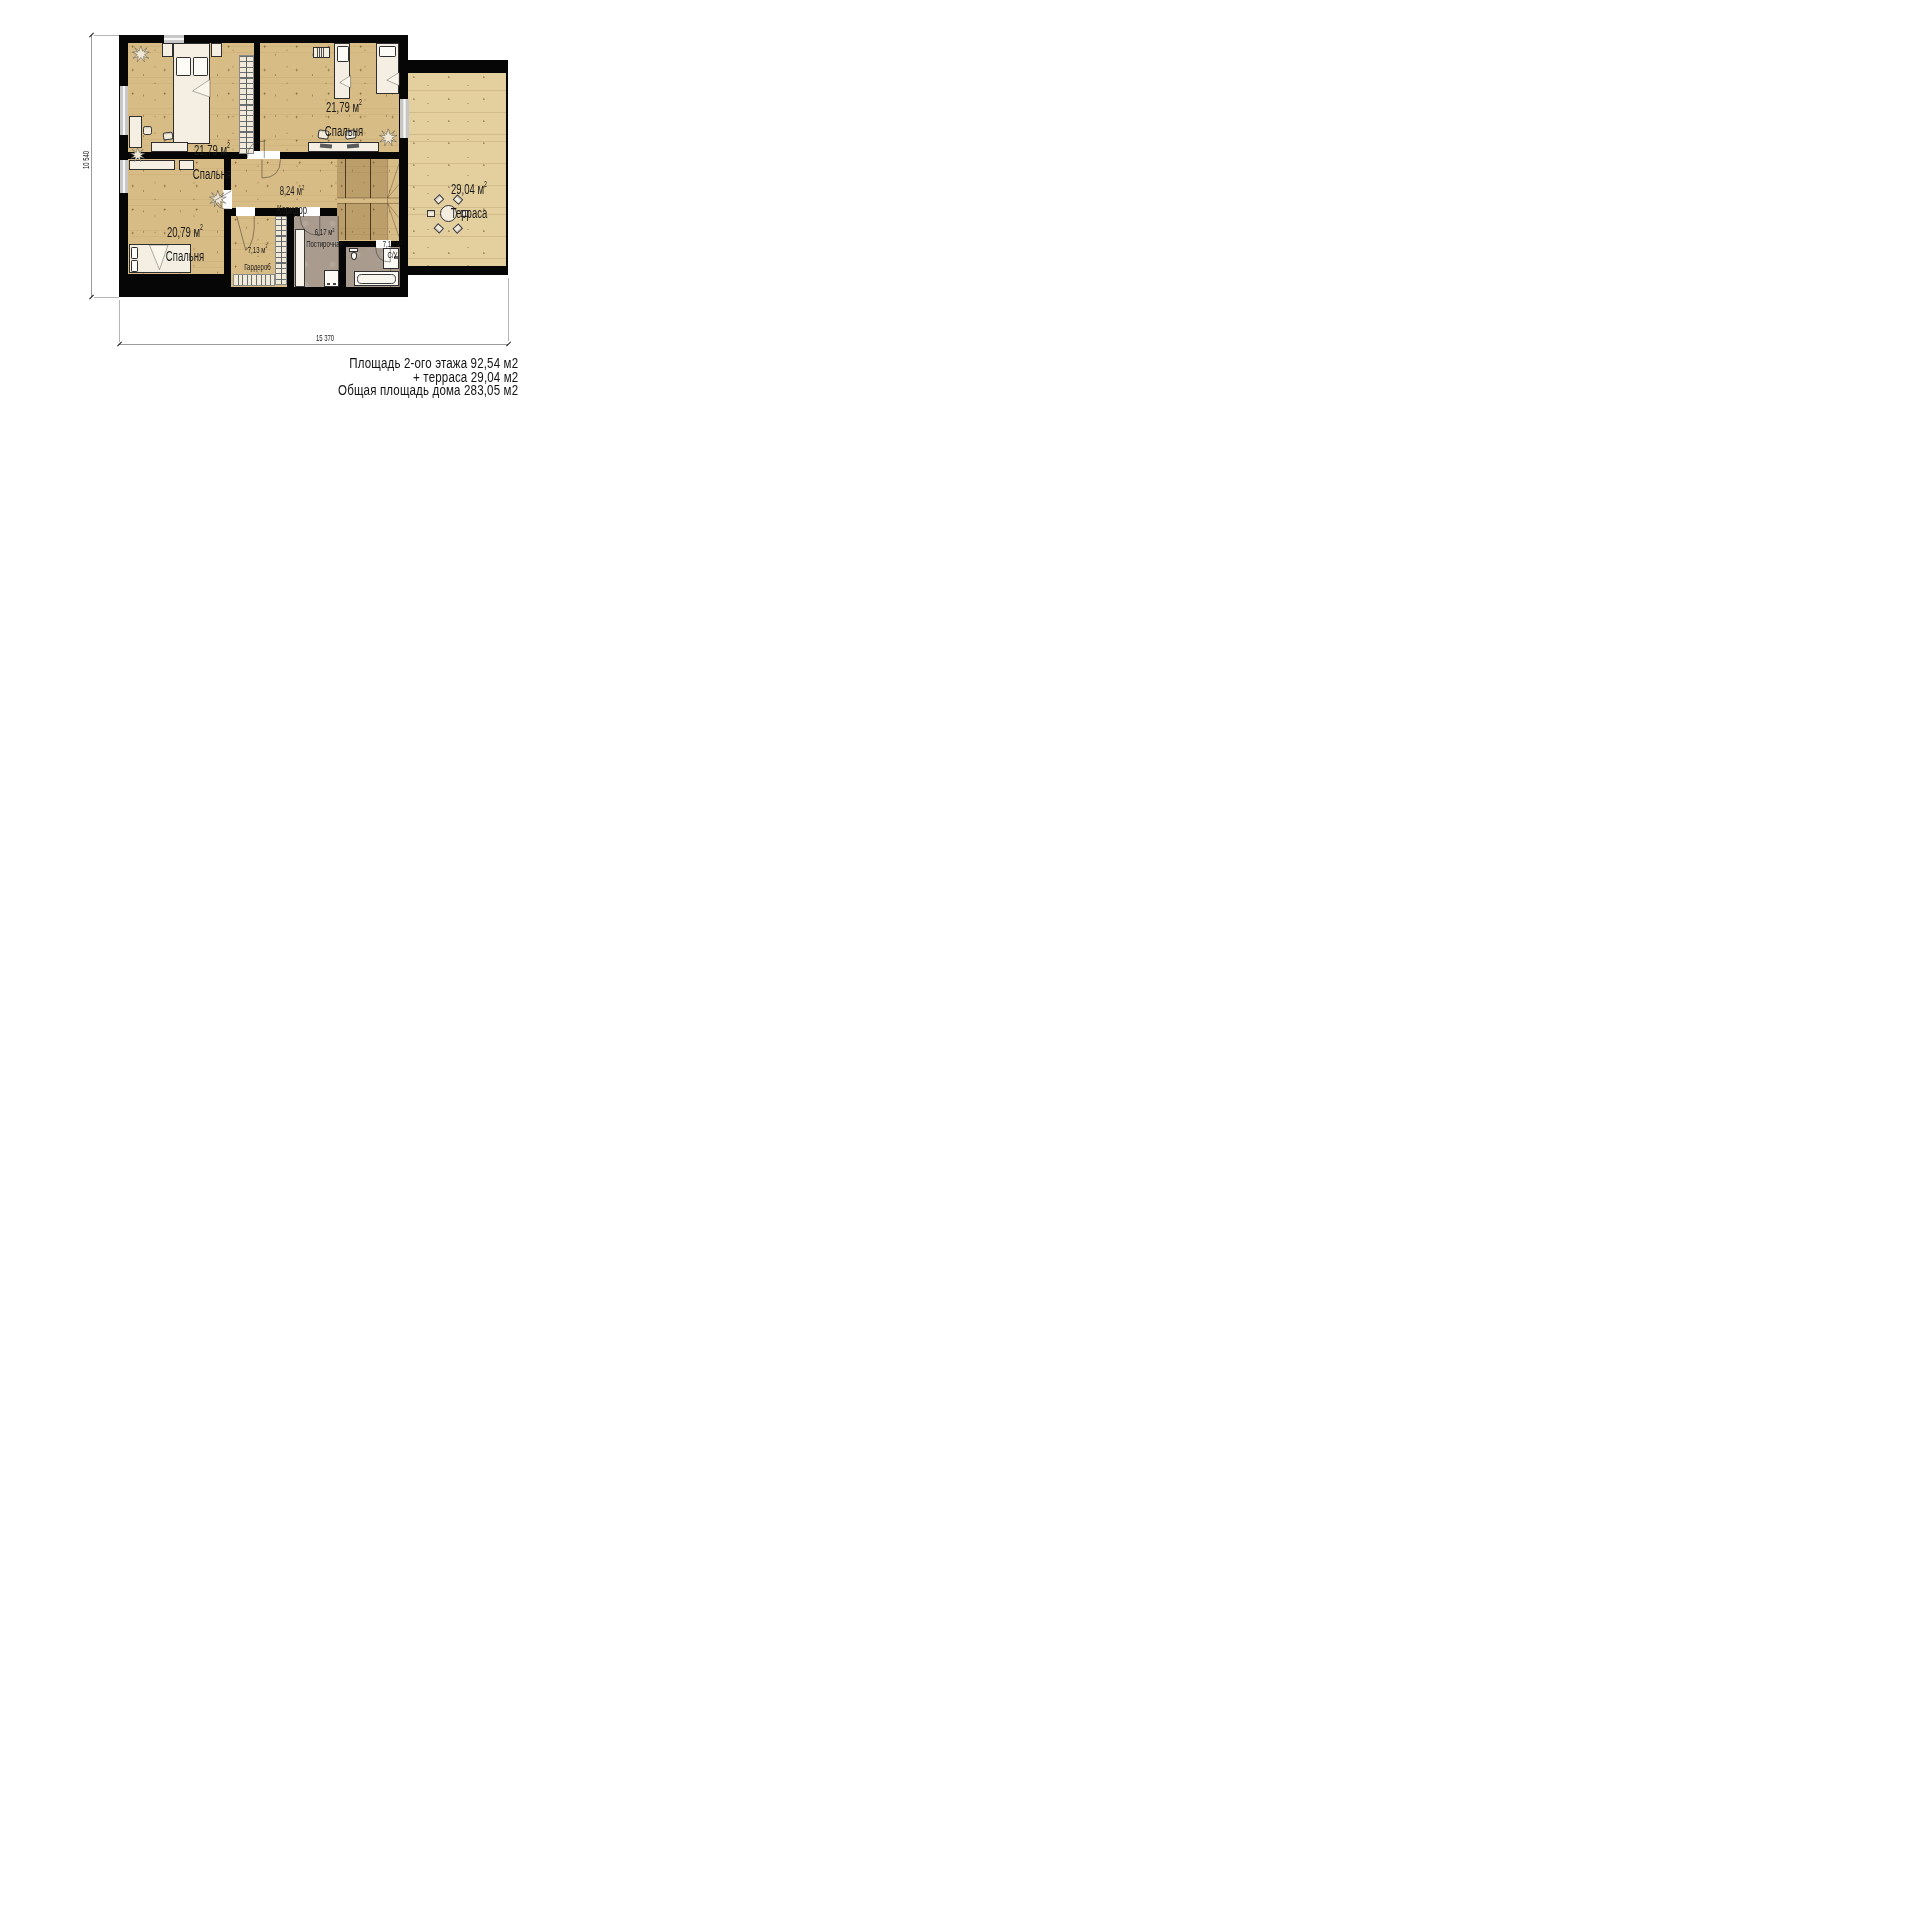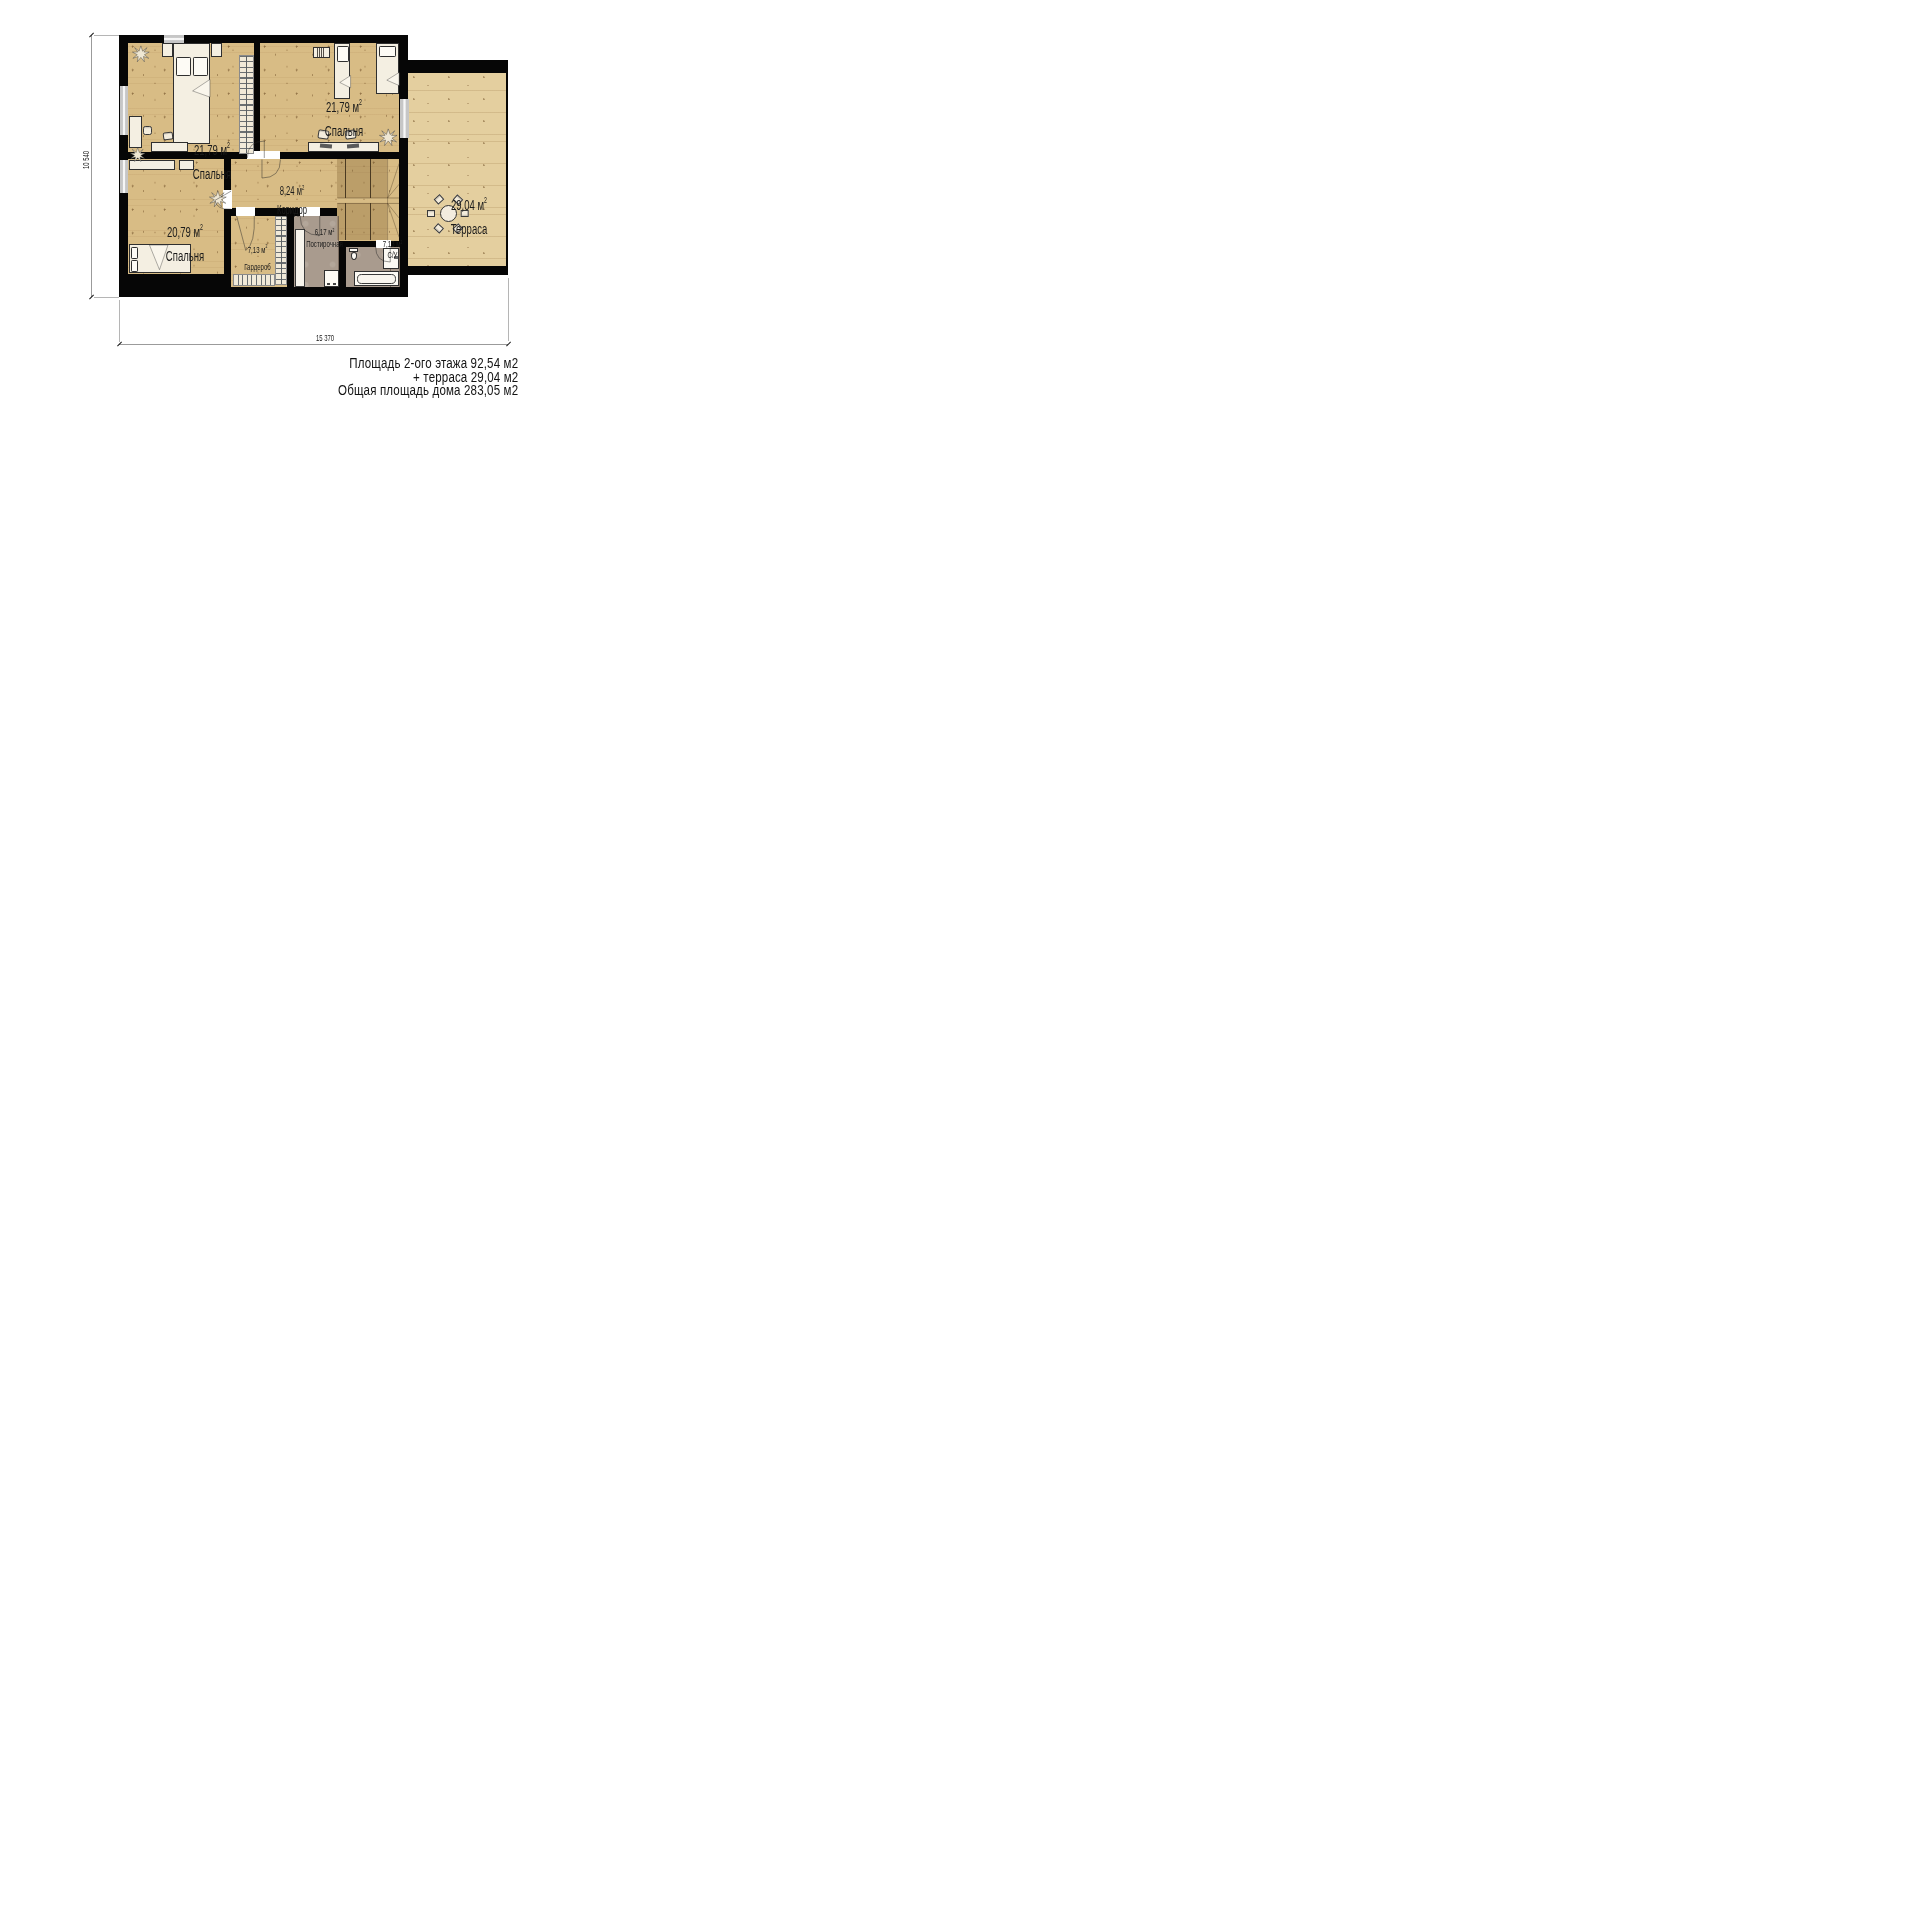--- a/index.html
+++ b/index.html
@@ -207,21 +207,21 @@
   </svg>
 
   <div class="label" style="left:166px;top:133px;width:92px;font-size:15.4px;line-height:24px;">
     <span class="ln"><span>21,79 м</span><sup>2</sup></span>
     <span class="ln">Спальня</span>
   </div>
   <div class="label" style="left:298px;top:90px;width:92px;font-size:15.4px;line-height:24px;">
     <span class="ln"><span>21,79 м</span><sup>2</sup></span>
     <span class="ln">Спальня</span>
   </div>
-  <div class="label" style="left:423px;top:188px;width:92px;font-size:15.4px;line-height:24px;">
+  <div class="label" style="left:423px;top:172px;width:92px;font-size:15.4px;line-height:24px;">
     <span class="ln"><span>29,04 м</span><sup>2</sup></span>
     <span class="ln">Терраса</span>
   </div>
   <div class="label" style="left:246px;top:178px;width:92px;font-size:12.3px;line-height:19px;">
     <span class="ln"><span>8,24 м</span><sup>2</sup></span>
     <span class="ln">Коридор</span>
   </div>
   <div class="label" style="left:139px;top:215px;width:92px;font-size:15.4px;line-height:24px;">
     <span class="ln"><span>20,79 м</span><sup>2</sup></span>
     <span class="ln">Спальня</span>

